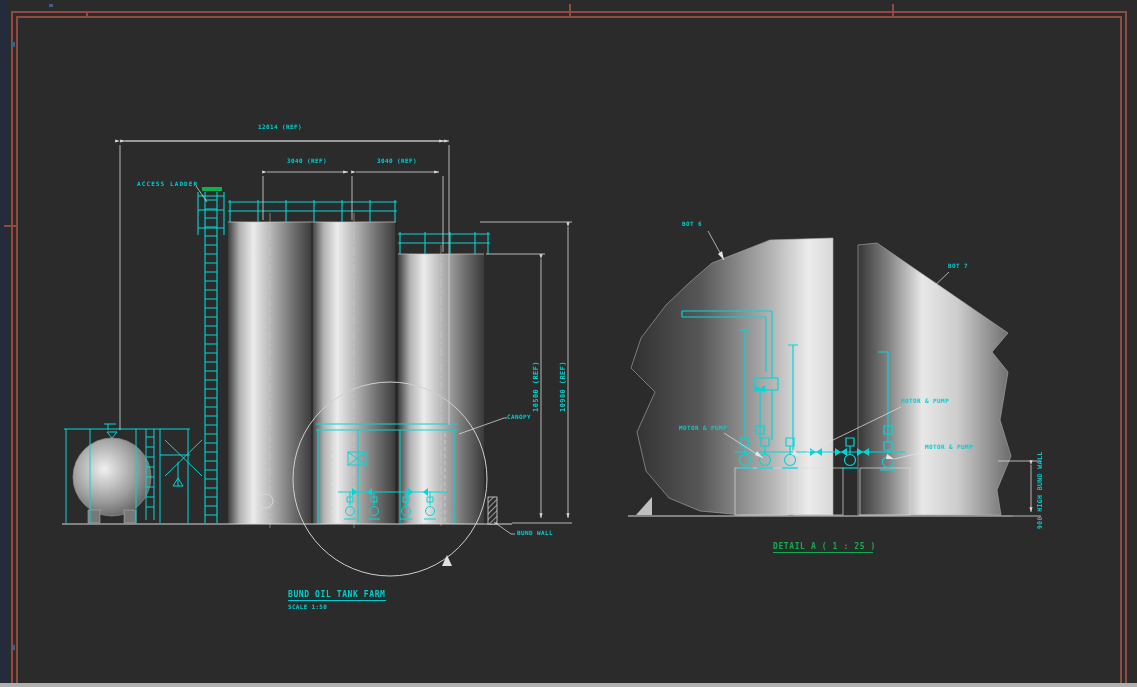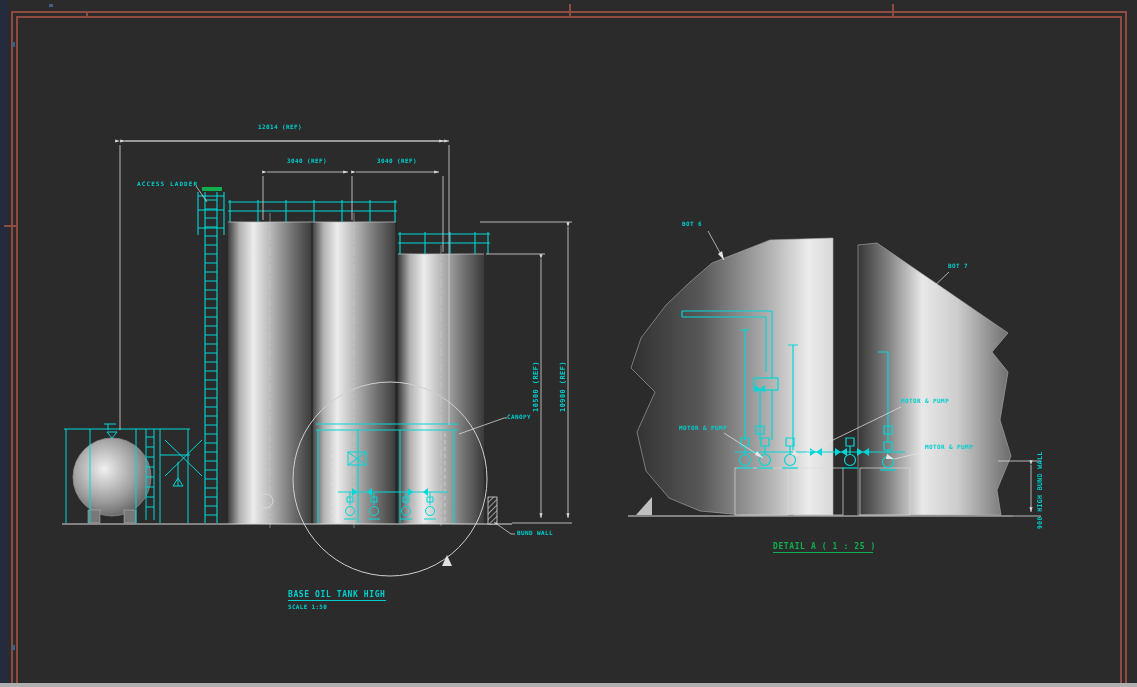--- a/index.html
+++ b/index.html
@@ -250,21 +250,21 @@
   </svg>
 
   <span class="lbl wide" style="left:137px;top:181px">ACCESS LADDER</span>
   <span class="lbl dim" style="left:240px;top:124px;width:80px">12014 (REF)</span>
   <span class="lbl dim" style="left:277px;top:158px;width:60px">3040 (REF)</span>
   <span class="lbl dim" style="left:367px;top:158px;width:60px">3040 (REF)</span>
   <span class="lbl vdim" style="left:501px;top:383px;width:70px">10500 (REF)</span>
   <span class="lbl vdim" style="left:528px;top:383px;width:70px">10900 (REF)</span>
   <span class="lbl" style="left:507px;top:414px">CANOPY</span>
   <span class="lbl" style="left:517px;top:530px">BUND WALL</span>
-  <span class="lbl title" style="left:288px;top:591px">BASE OIL TANK HIGH</span>
+  <span class="lbl title" style="left:288px;top:591px">BUND OIL TANK FARM</span>
   <span class="lbl scale-note" style="left:288px;top:604px">SCALE 1:50</span>
 
   <span class="lbl" style="left:682px;top:221px">BOT 6</span>
   <span class="lbl" style="left:948px;top:263px">BOT 7</span>
   <span class="lbl" style="left:679px;top:425px">MOTOR &amp; PUMP</span>
   <span class="lbl" style="left:901px;top:398px">MOTOR &amp; PUMP</span>
   <span class="lbl" style="left:925px;top:444px">MOTOR &amp; PUMP</span>
   <span class="lbl vdim" style="left:999px;top:487px;width:82px;font-size:6.5px">900 HIGH BUND WALL</span>
   <span class="lbl title green" style="left:773px;top:543px;width:100px;text-align:center">DETAIL A ( 1 : 25 )</span>
 

